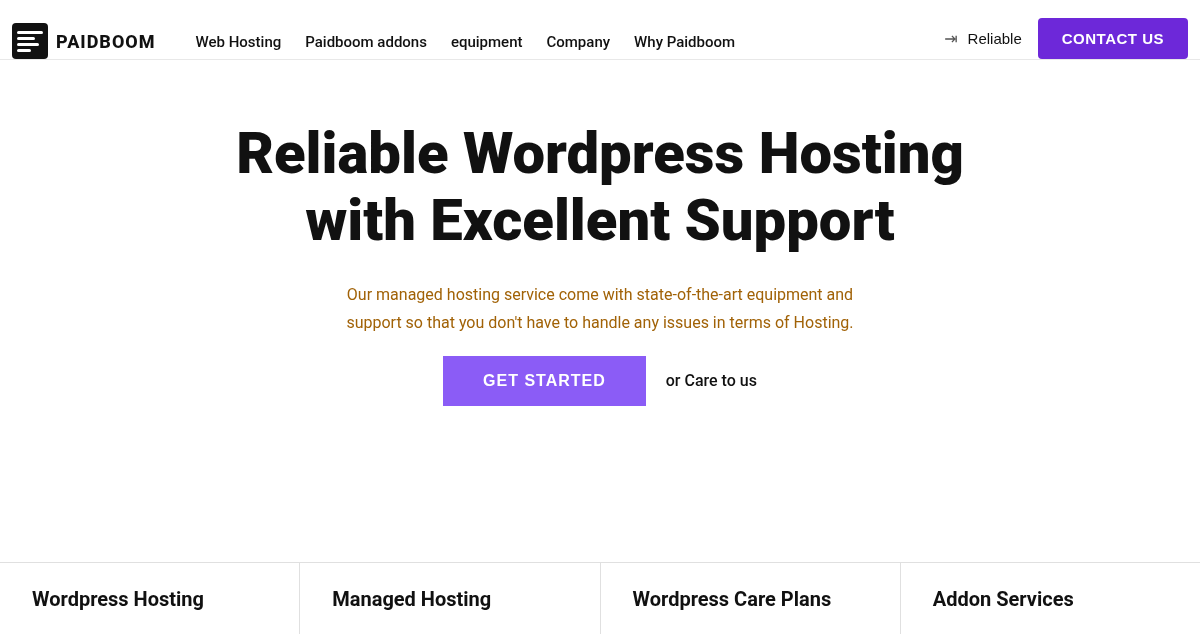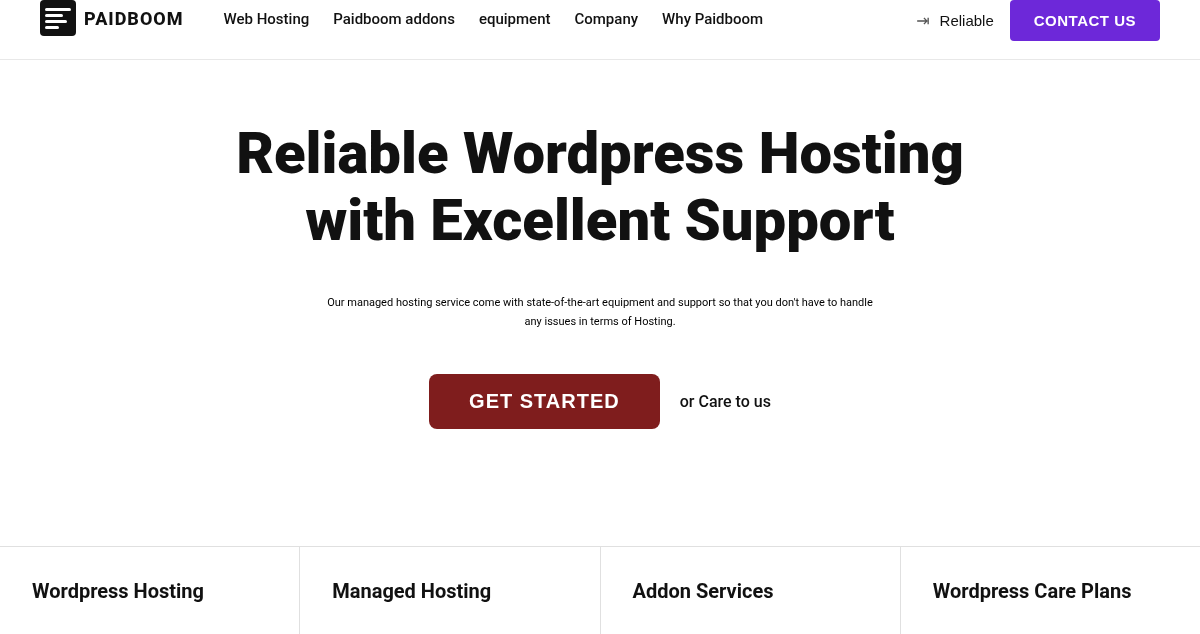--- a/index.html
+++ b/index.html
@@ -12,23 +12,23 @@
       font-family: -apple-system, BlinkMacSystemFont, 'Segoe UI', Roboto, Arial, sans-serif;
       width: 1200px;
       height: 634px;
       overflow: hidden;
       background: #ffffff;
     }
 
     
     nav {
       display: flex;
-      align-items: flex-start;
+      align-items: flex-end;
       justify-content: space-between;
-      padding: 0 40px;
+      padding: 0 12px;
       height: 60px;
       border-bottom: 1px solid #e8e8e8;
       background: #ffffff;
     }
 
     .nav-left {
       display: flex;
       align-items: center;
       gap: 40px;
     }
@@ -101,63 +101,63 @@
       padding: 60px 32px 40px;
       text-align: center;
     }
 
     .hero-title {
       font-size: 58px;
       font-weight: 900;
       color: #111;
       line-height: 1.15;
       max-width: 760px;
-      margin-bottom: 41px;
+      margin-bottom: 28px;
     }
 
     .hero-subtitle {
-      font-size: 11px;
-      color: #000000;
+      font-size: 16px;
+      color: #a16207;
       max-width: 560px;
       line-height: 1.7;
-      margin-bottom: 42px;
+      margin-bottom: 20px;
     }
 
     .hero-actions {
       display: flex;
       align-items: center;
       gap: 20px;
     }
 
     .get-started-btn {
-      background: #7f1d1d;
+      background: #8b5cf6;
       color: #ffffff;
       border: none;
       padding: 16px 40px;
-      font-size: 20px;
+      font-size: 16px;
       font-weight: 700;
       letter-spacing: 1px;
       cursor: pointer;
-      border-radius: 8px;
+      border-radius: 0;
     }
 
     .talk-to-us {
       font-size: 16px;
       color: #111;
       font-weight: 500;
     }
 
     
     .bottom-cards {
       display: flex;
       position: absolute;
       bottom: 0;
       left: 0;
       right: 0;
-      height: 88px;
+      height: 72px;
       border-top: 1px solid #e0e0e0;
     }
 
     .card-item {
       flex: 1;
       display: flex;
       align-items: center;
       justify-content: flex-start;
       padding: 0 32px;
       font-size: 20px;
@@ -230,18 +230,18 @@
 </section>
 
 <div class="bottom-cards">
   <div class="card-item">
     <span>Wordpress Hosting</span>
   </div>
   <div class="card-item">
     <span>Managed Hosting</span>
   </div>
   <div class="card-item">
+    <span>Wordpress Care Plans</span>
+  </div>
+  <div class="card-item">
     <span>Addon Services</span>
   </div>
-  <div class="card-item">
-    <span>Wordpress Care Plans</span>
-  </div>
 </div>
 
 </body></html>

